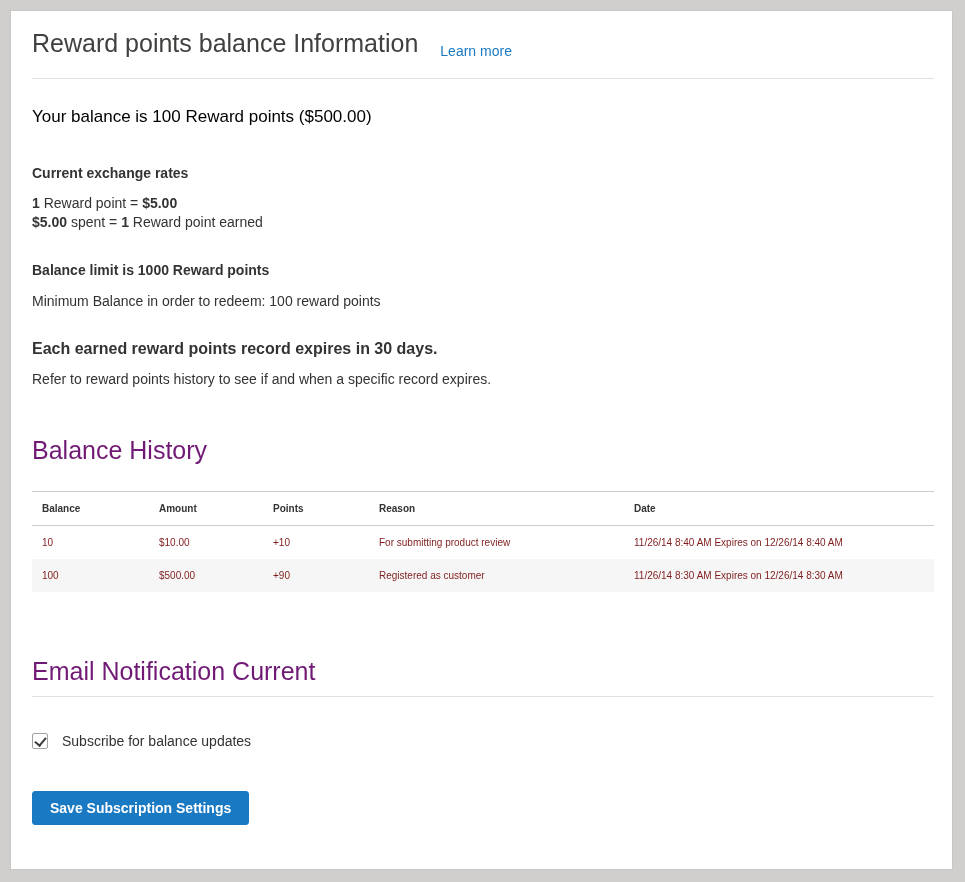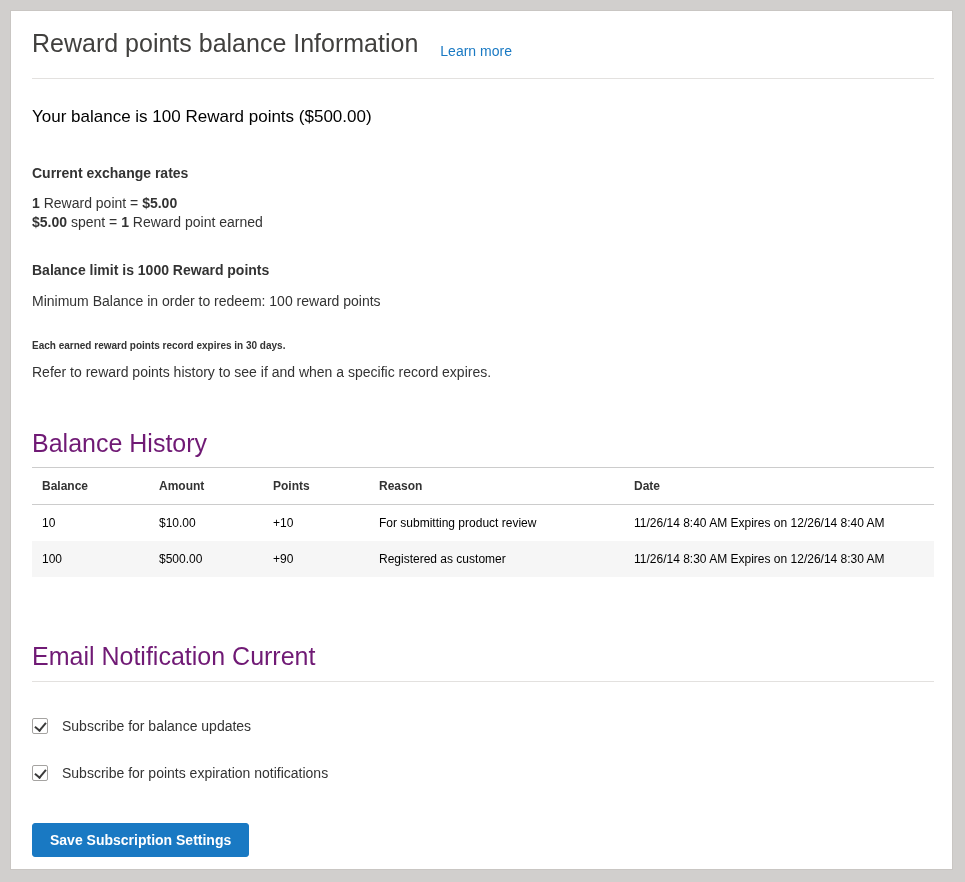--- a/index.html
+++ b/index.html
@@ -60,54 +60,54 @@
     margin-top: 30px;
     font-size: 14px;
     font-weight: 700;
   }
   .minimum-balance {
     margin-top: 15px;
     font-size: 14px;
   }
   .expiry-rule {
     margin-top: 31px;
-    font-size: 10px;
+    font-size: 16px;
     font-weight: 700;
   }
   .expiry-note {
     margin-top: 13px;
     font-size: 14px;
   }
   
   h2.section-title {
     font-size: 25px;
     font-weight: 300;
     color: #701a75;
     line-height: 30px;
   }
   .history-title { margin-top: 48px; }
   
   table.history-table {
-    margin-top: 9px;
+    margin-top: 26px;
     width: 100%;
     border-collapse: collapse;
     table-layout: fixed;
-    font-size: 12px;
+    font-size: 10px;
   }
   table.history-table th {
     text-align: left;
     font-weight: 700;
     color: #333333;
     border-top: 1px solid #cccccc;
     border-bottom: 1px solid #cccccc;
     padding: 11px 10px;
   }
   table.history-table td {
     padding: 11px 10px;
-    color: #000000;
+    color: #7f1d1d;
   }
   table.history-table tr.striped td { background: #f6f6f6; }
   td.nowrap, th.nowrap { white-space: nowrap; }
   col.c-balance { width: 117px; }
   col.c-amount  { width: 114px; }
   col.c-points  { width: 106px; }
   col.c-reason  { width: 255px; }
   
   .email-title {
     margin-top: 64px;
@@ -221,20 +221,16 @@
     </tbody>
   </table>
 
   <h2 class="section-title email-title">Email Notification Current</h2>
 
   <div class="checkbox-row first">
     <input type="checkbox" id="cb-balance" checked="checked" style="">
     <label for="cb-balance">Subscribe for balance updates</label>
   </div>
 
-  <div class="checkbox-row second">
-    <input type="checkbox" id="cb-expiration" checked="checked" style="">
-    <label for="cb-expiration">Subscribe for points expiration notifications</label>
-  </div>
 
   <button class="save-btn">Save Subscription Settings</button>
 
 </div>
 
 </body></html>

